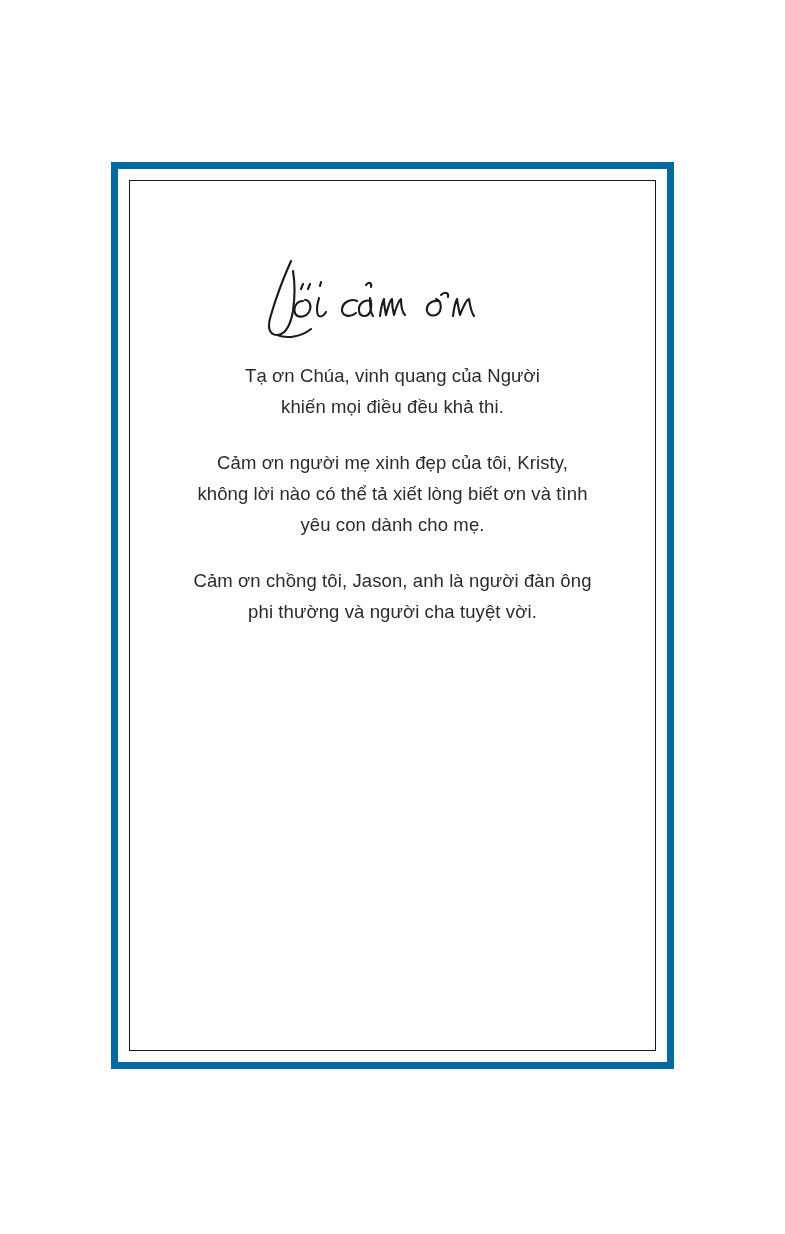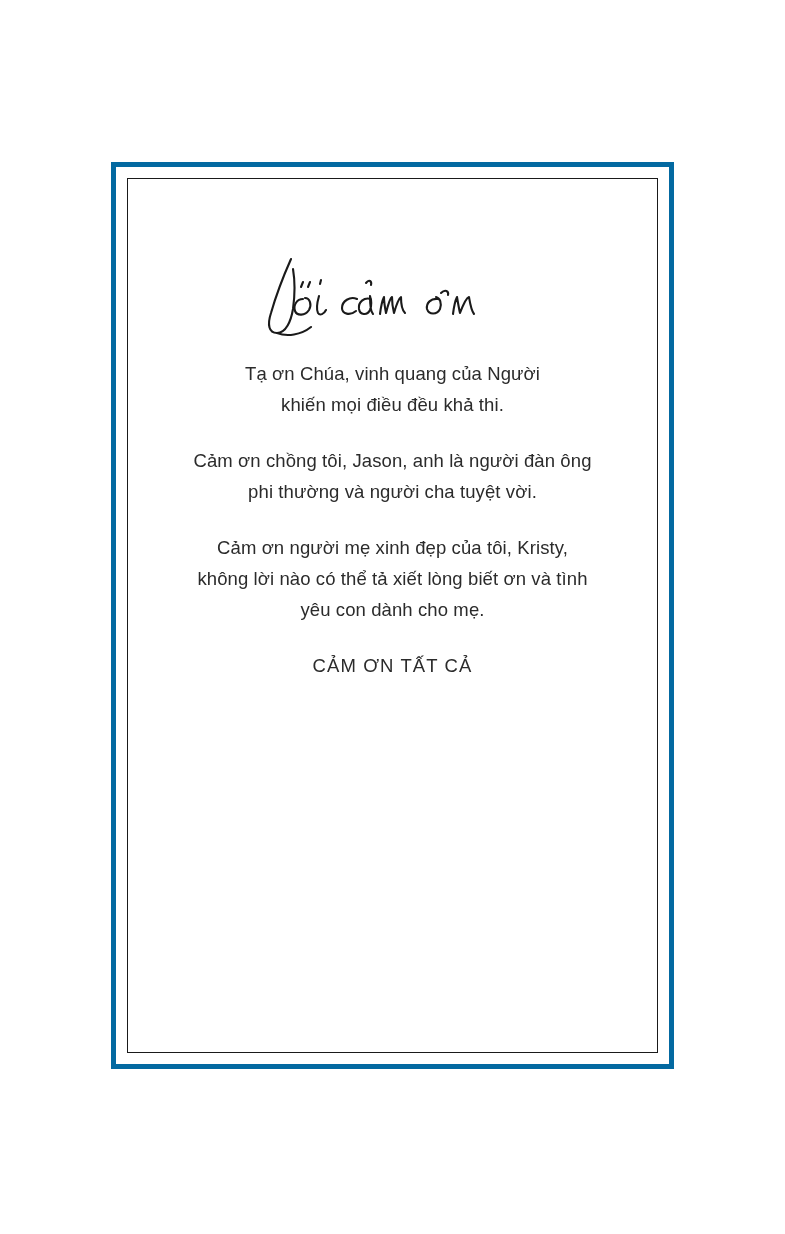--- a/index.html
+++ b/index.html
@@ -25,21 +25,21 @@
     background: #ffffff;
   }
 
   
   .frame-outer {
     position: absolute;
     left: 111px;
     top: 162px;
     width: 563px;
     height: 907px;
-    border: 5px solid #0369a1;
+    border: 7px solid #0369a1;
     box-sizing: border-box;
     background: #ffffff;
   }
 
   
   .frame-inner {
     position: absolute;
     left: 11px;
     top: 11px;
     right: 11px;
@@ -138,21 +138,20 @@
               <path d="M200 63 C201 55 203 48 204 46 C205 52 206 58 207 62 C210 54 213 47 216 46 C217 52 218 59 221 63"></path>
 
               <path d="M24 82 C34 86 48 84 58 76"></path>
             </g>
           </svg>
 
         </div>
 
         <div class="body-text">
           <p class="para">Tạ ơn Chúa, vinh quang của Người<br>khiến mọi điều đều khả thi.</p>
+          <p class="para">Cảm ơn người mẹ xinh đẹp của tôi, Kristy,<br>không lời nào có thể tả xiết lòng biết ơn và tình<br>yêu con dành cho mẹ.</p>
           <p class="para">Cảm ơn chồng tôi, Jason, anh là người đàn ông<br>phi thường và người cha tuyệt vời.</p>
-          <p class="para">Cảm ơn người mẹ xinh đẹp của tôi, Kristy,<br>không lời nào có thể tả xiết lòng biết ơn và tình<br>yêu con dành cho mẹ.</p>
-          <div class="closing">CẢM ƠN TẤT CẢ</div>
         </div>
 
       </div>
     </div>
   </div>
 </div>
 
 </body></html>

